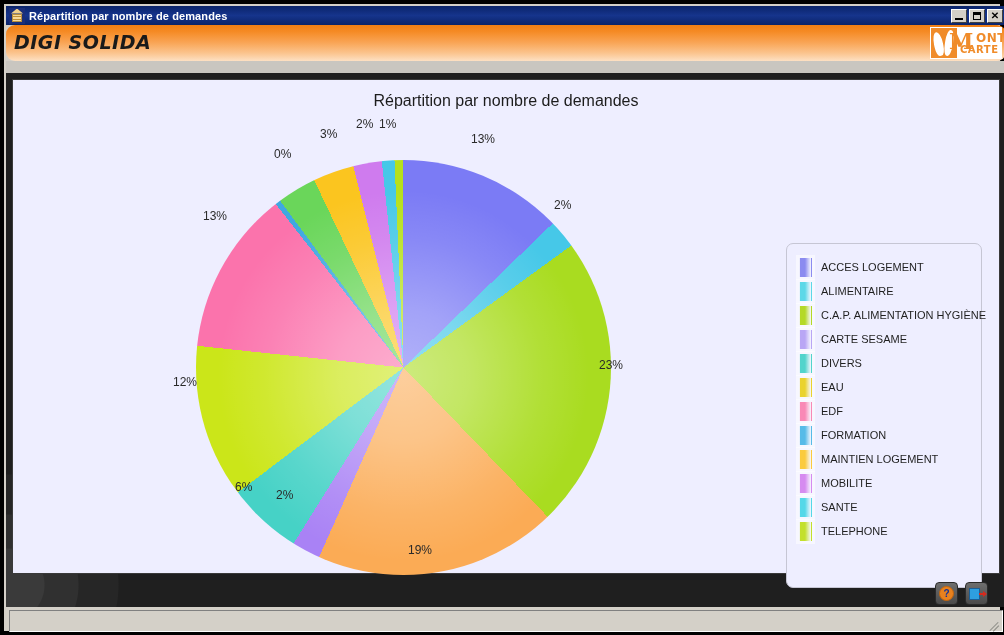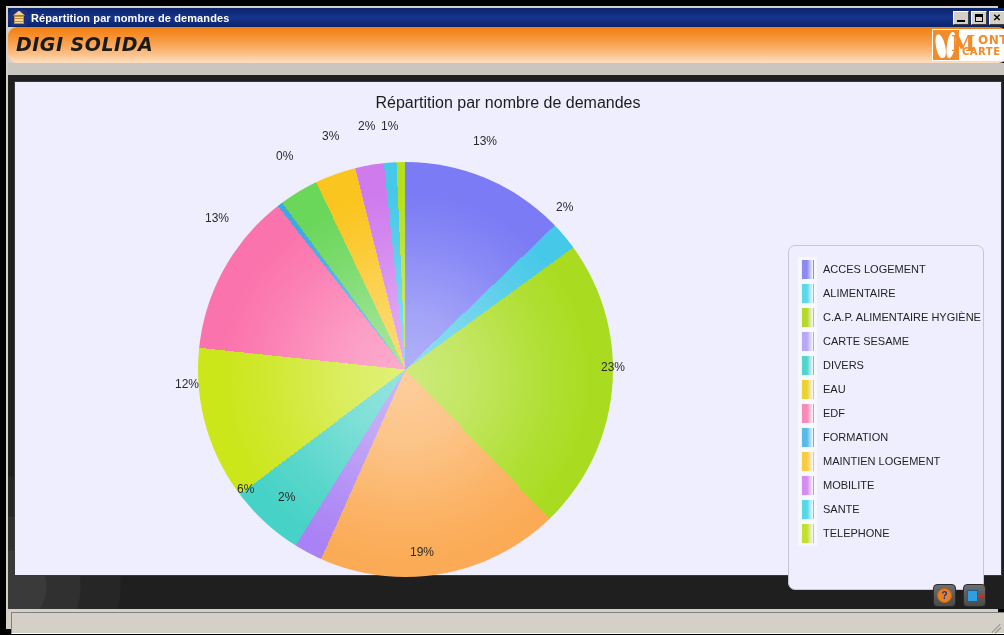--- a/index.html
+++ b/index.html
@@ -4,21 +4,21 @@
 <style>
   html,body{margin:0;padding:0;}
   body{
     width:1004px;height:635px;overflow:hidden;
     font-family:"Liberation Sans",sans-serif;
     background:#d4d0c8;
   }
   .window{
     position:absolute;left:0;top:0;width:1004px;height:635px;
     box-sizing:border-box;
-    border:6px solid #000000;
+    border:4px solid #000000;
     background:#d4d0c8;
   }
   
   .titlebar{
     position:absolute;left:2px;top:2px;width:1000px;height:19px;
     background:linear-gradient(to bottom,#0a246a 0%,#16348c 50%,#0a246a 100%);
     display:flex;align-items:center;
   }
   .tb-icon{
     width:16px;height:16px;margin-left:3px;margin-right:4px;
@@ -256,21 +256,21 @@
         <div class="leg-row">
           <span class="leg-sw" style="background: linear-gradient(to right, rgb(139, 139, 240) 0%, rgb(139, 139, 240) 45%, rgba(255, 255, 255, 0.55) 100%); box-shadow: rgba(255, 255, 255, 0.55) 0px 0px 0px 3px;"></span>
           <span class="leg-lbl">ACCES LOGEMENT</span>
         </div>
         <div class="leg-row">
           <span class="leg-sw" style="background: linear-gradient(to right, rgb(92, 216, 232) 0%, rgb(92, 216, 232) 45%, rgba(255, 255, 255, 0.55) 100%); box-shadow: rgba(255, 255, 255, 0.55) 0px 0px 0px 3px;"></span>
           <span class="leg-lbl">ALIMENTAIRE</span>
         </div>
         <div class="leg-row">
           <span class="leg-sw" style="background: linear-gradient(to right, rgb(180, 217, 39) 0%, rgb(180, 217, 39) 45%, rgba(255, 255, 255, 0.55) 100%); box-shadow: rgba(255, 255, 255, 0.55) 0px 0px 0px 3px;"></span>
-          <span class="leg-lbl">C.A.P. ALIMENTAIRE HYGIÈNE</span>
+          <span class="leg-lbl">C.A.P. ALIMENTATION HYGIÈNE</span>
         </div>
         <div class="leg-row">
           <span class="leg-sw" style="background: linear-gradient(to right, rgb(185, 166, 245) 0%, rgb(185, 166, 245) 45%, rgba(255, 255, 255, 0.55) 100%); box-shadow: rgba(255, 255, 255, 0.55) 0px 0px 0px 3px;"></span>
           <span class="leg-lbl">CARTE SESAME</span>
         </div>
         <div class="leg-row">
           <span class="leg-sw" style="background: linear-gradient(to right, rgb(82, 212, 204) 0%, rgb(82, 212, 204) 45%, rgba(255, 255, 255, 0.55) 100%); box-shadow: rgba(255, 255, 255, 0.55) 0px 0px 0px 3px;"></span>
           <span class="leg-lbl">DIVERS</span>
         </div>
         <div class="leg-row">

